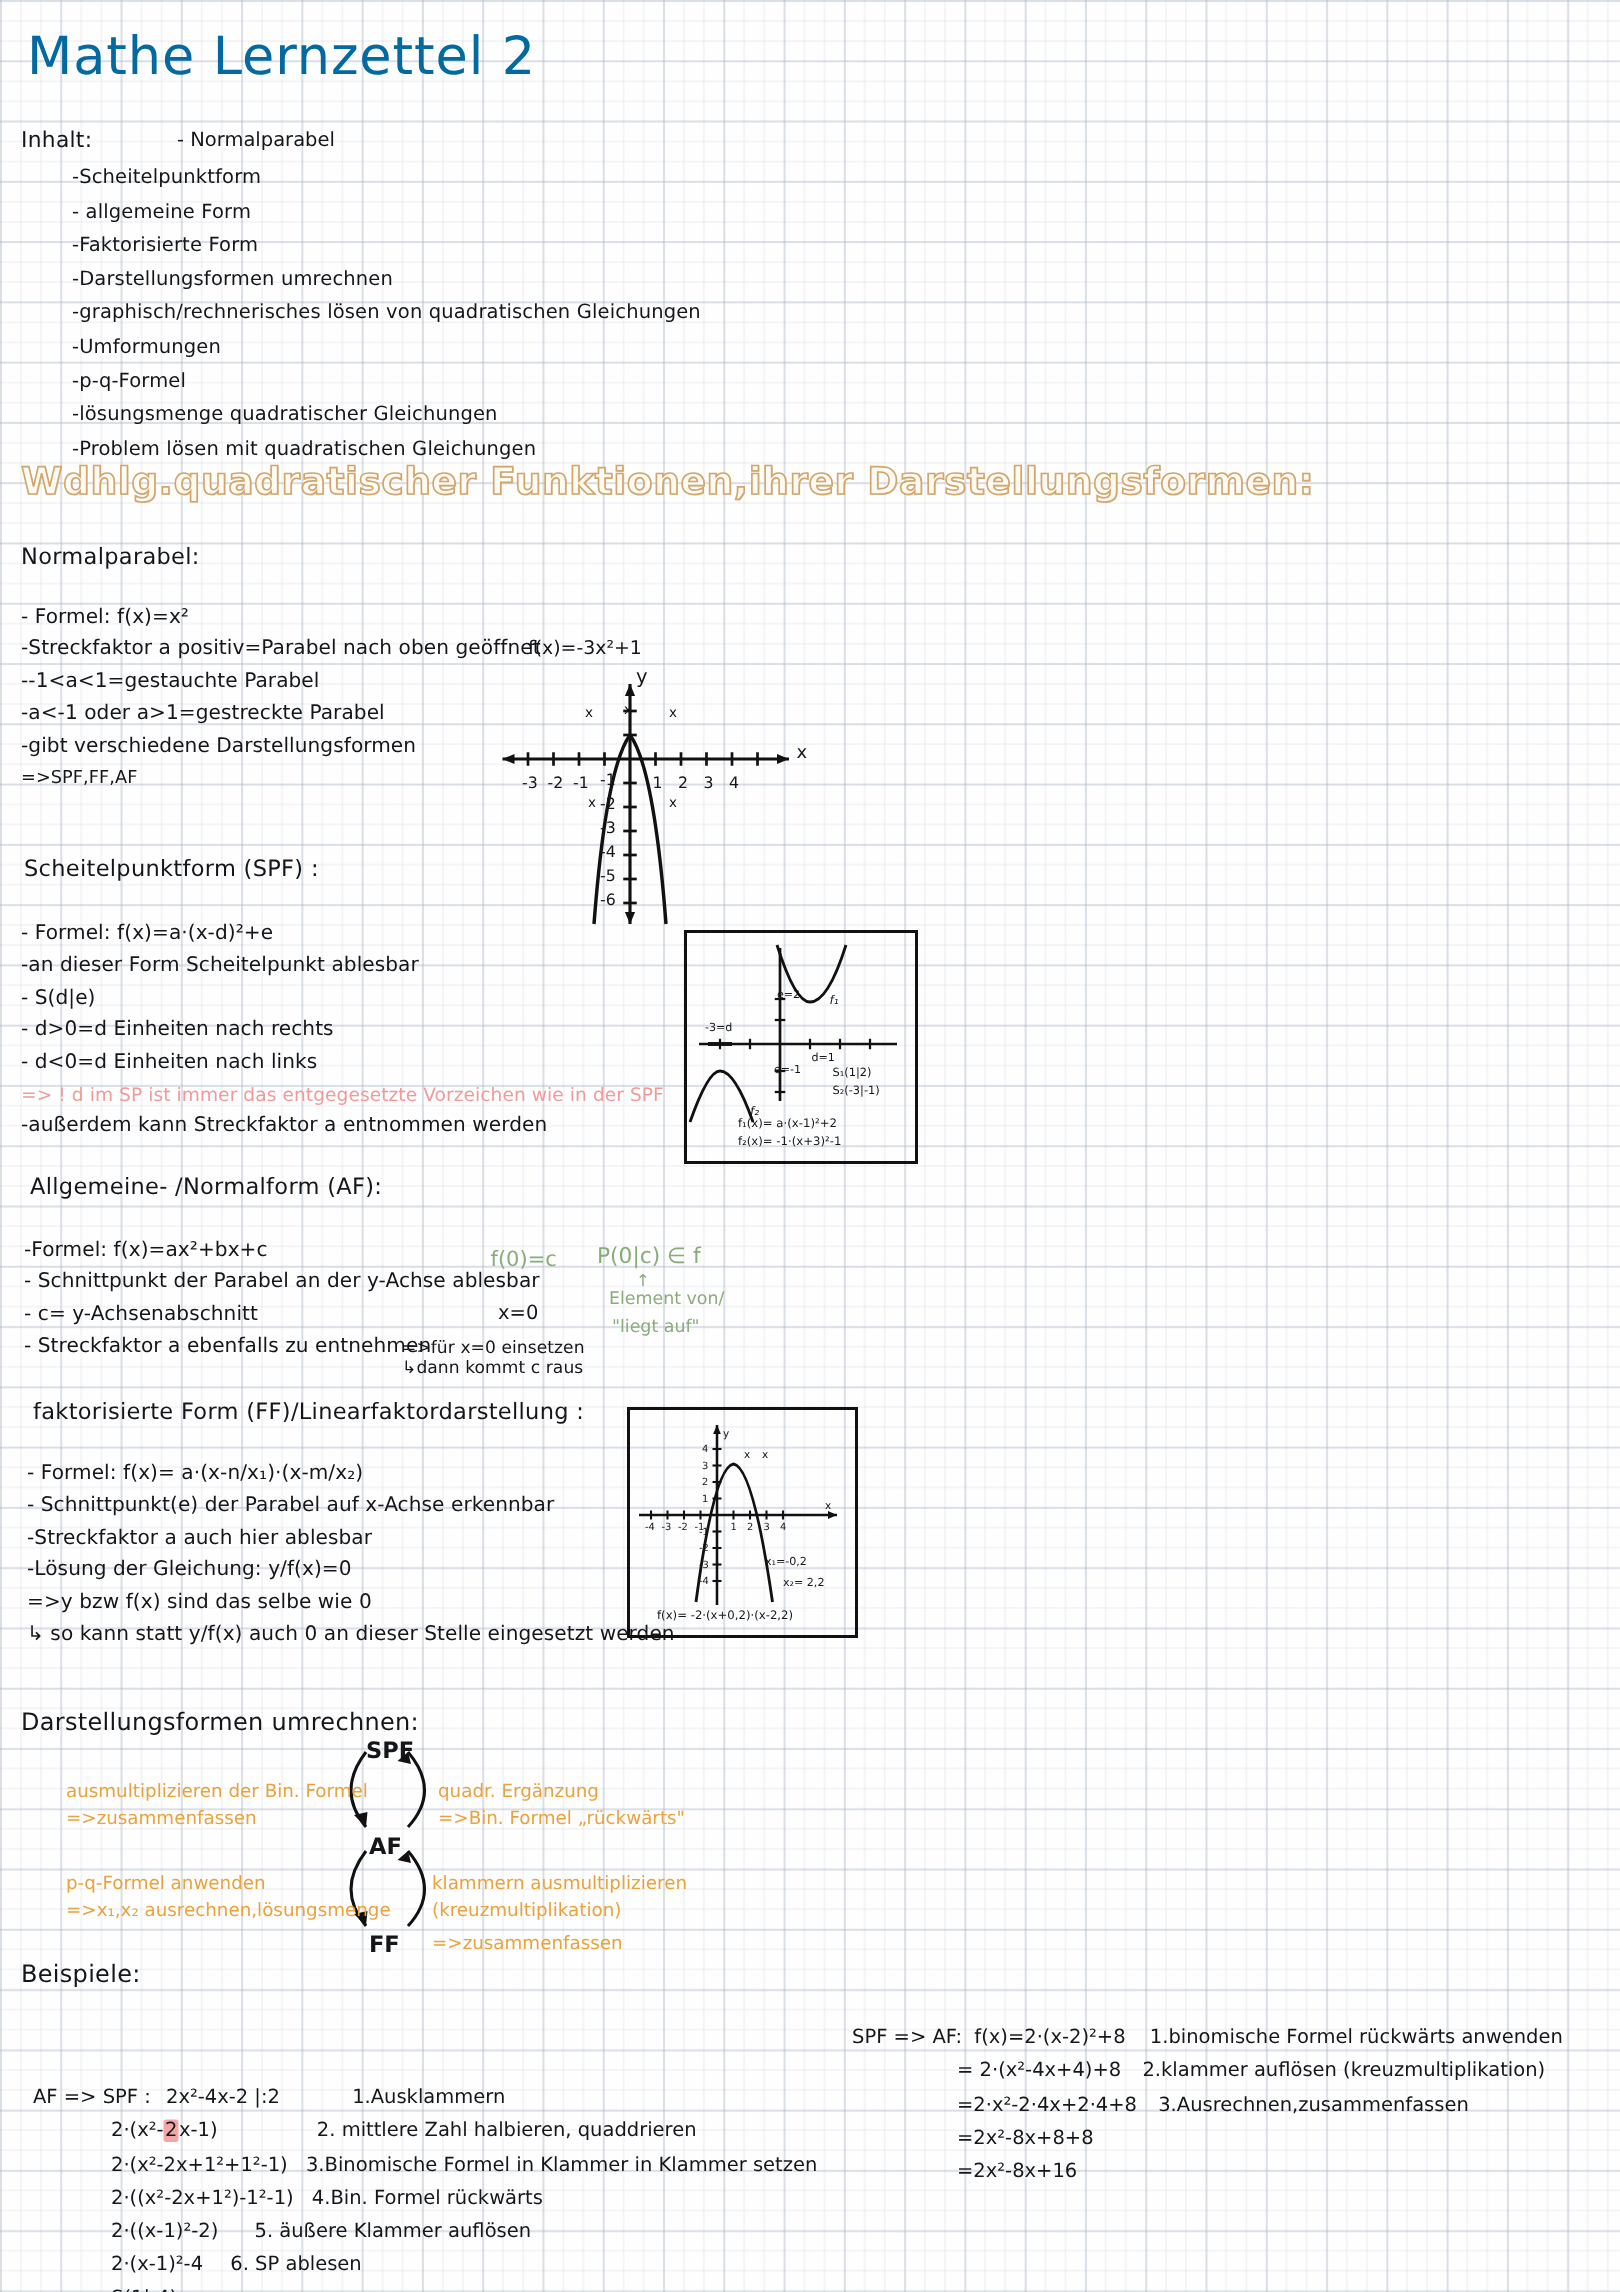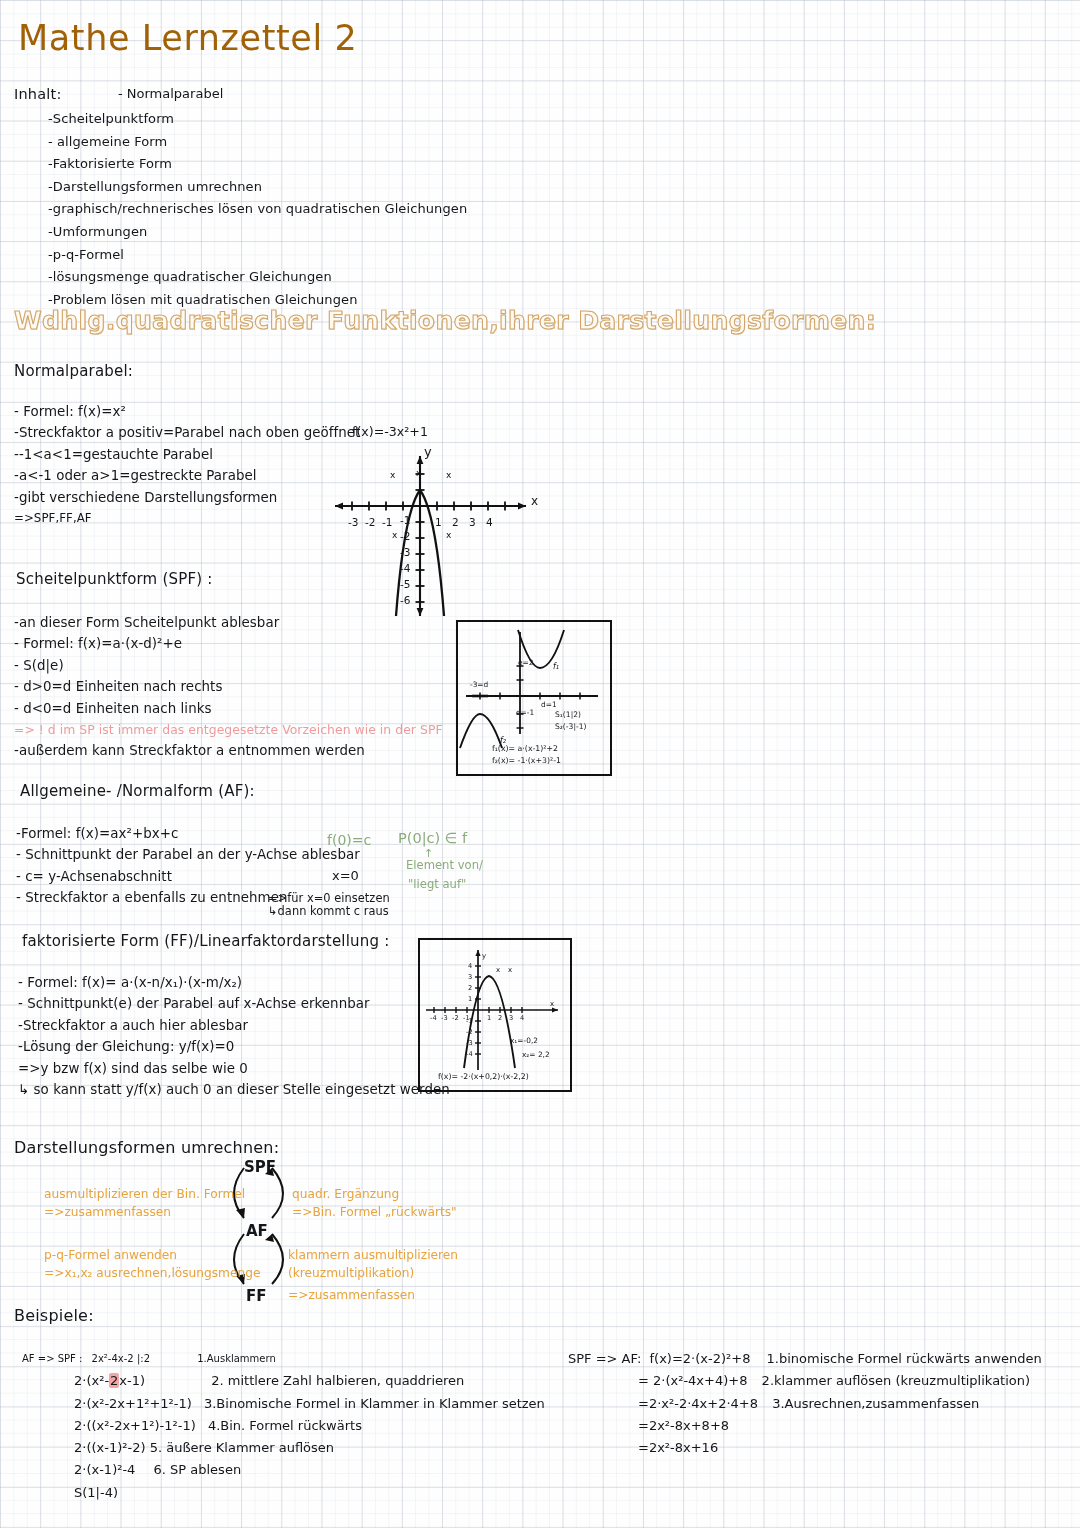--- a/index.html
+++ b/index.html
@@ -23,21 +23,21 @@
     position:relative;
   }
   .page{position:relative;width:1080px;height:1528px;}
   .abs{position:absolute;}
 
   
   .title{
     left:18px; top:18px;
     font-family:"DejaVu Sans", sans-serif;
     font-size:35px; font-weight:400; letter-spacing:.6px;
-    color:#a16207;
+    color:#0369a1;
   }
   .inhalt-label{
     left:14px; top:86px; font-size:14.5px; letter-spacing:.2px;
   }
   .toc{ left:48px; top:108px; }
   .toc div{
     font-size:13px; line-height:22.6px; letter-spacing:.1px; white-space:nowrap;
   }
 
   .banner{
@@ -154,22 +154,22 @@
     <span class="axis-lbl" style="left:70px;top:90px;">-1</span>
     <span class="axis-lbl" style="left:70px;top:106px;">-2</span>
     <span class="axis-lbl" style="left:70px;top:122px;">-3</span>
     <span class="axis-lbl" style="left:70px;top:138px;">-4</span>
     <span class="axis-lbl" style="left:70px;top:154px;">-5</span>
     <span class="axis-lbl" style="left:70px;top:170px;">-6</span>
   </div>
 
   <div class="abs sec-h" style="left:16px;top:570px;">Scheitelpunktform (SPF) :</div>
   <div class="abs" style="left:14px;top:612px;">
+    <div class="body-line">- Formel: f(x)=a·(x-d)²+e</div>
     <div class="body-line">-an dieser Form Scheitelpunkt ablesbar</div>
-    <div class="body-line">- Formel: f(x)=a·(x-d)²+e</div>
     <div class="body-line">- S(d|e)</div>
     <div class="body-line">- d&gt;0=d Einheiten nach rechts</div>
     <div class="body-line">- d&lt;0=d Einheiten nach links</div>
     <div class="body-line pinkline" style="font-size:12.4px">=&gt; ! d im SP ist immer das entgegesetzte Vorzeichen wie in der SPF</div>
     <div class="body-line">-außerdem kann Streckfaktor a entnommen werden</div>
   </div>
 
   <div class="abs framebox" style="left:456px;top:620px;width:152px;height:152px;">
     <svg width="148" height="148" style="position:absolute;left:0;top:0;">
       <line x1="8" y1="74" x2="140" y2="74" stroke="#111" stroke-width="1.8"></line>
@@ -309,40 +309,40 @@
   <div class="abs orange arrowtxt" style="left:292px;top:1203px;">=&gt;Bin. Formel „rückwärts"</div>
   <div class="abs orange arrowtxt" style="left:44px;top:1246px;">p-q-Formel anwenden</div>
   <div class="abs orange arrowtxt" style="left:44px;top:1264px;">=&gt;x₁,x₂ ausrechnen,lösungsmenge</div>
   <div class="abs orange arrowtxt" style="left:288px;top:1246px;">klammern ausmultiplizieren</div>
   <div class="abs orange arrowtxt" style="left:288px;top:1264px;">(kreuzmultiplikation)</div>
   <div class="abs orange arrowtxt" style="left:288px;top:1286px;">=&gt;zusammenfassen</div>
 
   <div class="abs sec-h" style="left:14px;top:1306px;font-size:16px;">Beispiele:</div>
 
   <div class="abs" style="left:22px;top:1348px;">
-    <div style="font-size:10px;line-height:22.3px;white-space:nowrap;">
+    <div style="font-size:13px;line-height:22.3px;white-space:nowrap;margin-top:40px;">
       <span>AF =&gt; SPF :</span>
       <span style="margin-left:6px;">2x²-4x-2  |:2</span>
       <span style="margin-left:44px;">1.Ausklammern</span>
     </div>
     <div style="font-size:13px;line-height:22.3px;white-space:nowrap;padding-left:52px;">
       <span>2·(x²-</span><span class="hl">2</span><span>x-1)</span>
       <span style="margin-left:62px;">2. mittlere Zahl halbieren, quaddrieren</span>
     </div>
     <div style="font-size:13px;line-height:22.3px;white-space:nowrap;padding-left:52px;">
       <span>2·(x²-2x+1²+1²-1)</span>
       <span style="margin-left:8px;text-align:right;">3.Binomische Formel in Klammer in Klammer setzen</span>
     </div>
     <div style="font-size:13px;line-height:22.3px;white-space:nowrap;padding-left:52px;">
       <span>2·((x²-2x+1²)-1²-1)</span>
       <span style="margin-left:8px;">4.Bin. Formel rückwärts</span>
     </div>
     <div style="font-size:13px;line-height:22.3px;white-space:nowrap;padding-left:52px;">
       <span>2·((x-1)²-2)</span>
-      <span style="margin-left:0;">5. äußere Klammer auflösen</span>
+      <span style="margin-left:20px;">5. äußere Klammer auflösen</span>
     </div>
     <div style="font-size:13px;line-height:22.3px;white-space:nowrap;padding-left:52px;">
       <span>2·(x-1)²-4</span>
       <span style="margin-left:14px;">6. SP ablesen</span>
     </div>
     <div style="font-size:13px;line-height:22.3px;white-space:nowrap;padding-left:52px;">
       <span>S(1|-4)</span>
     </div>
   </div>
 

